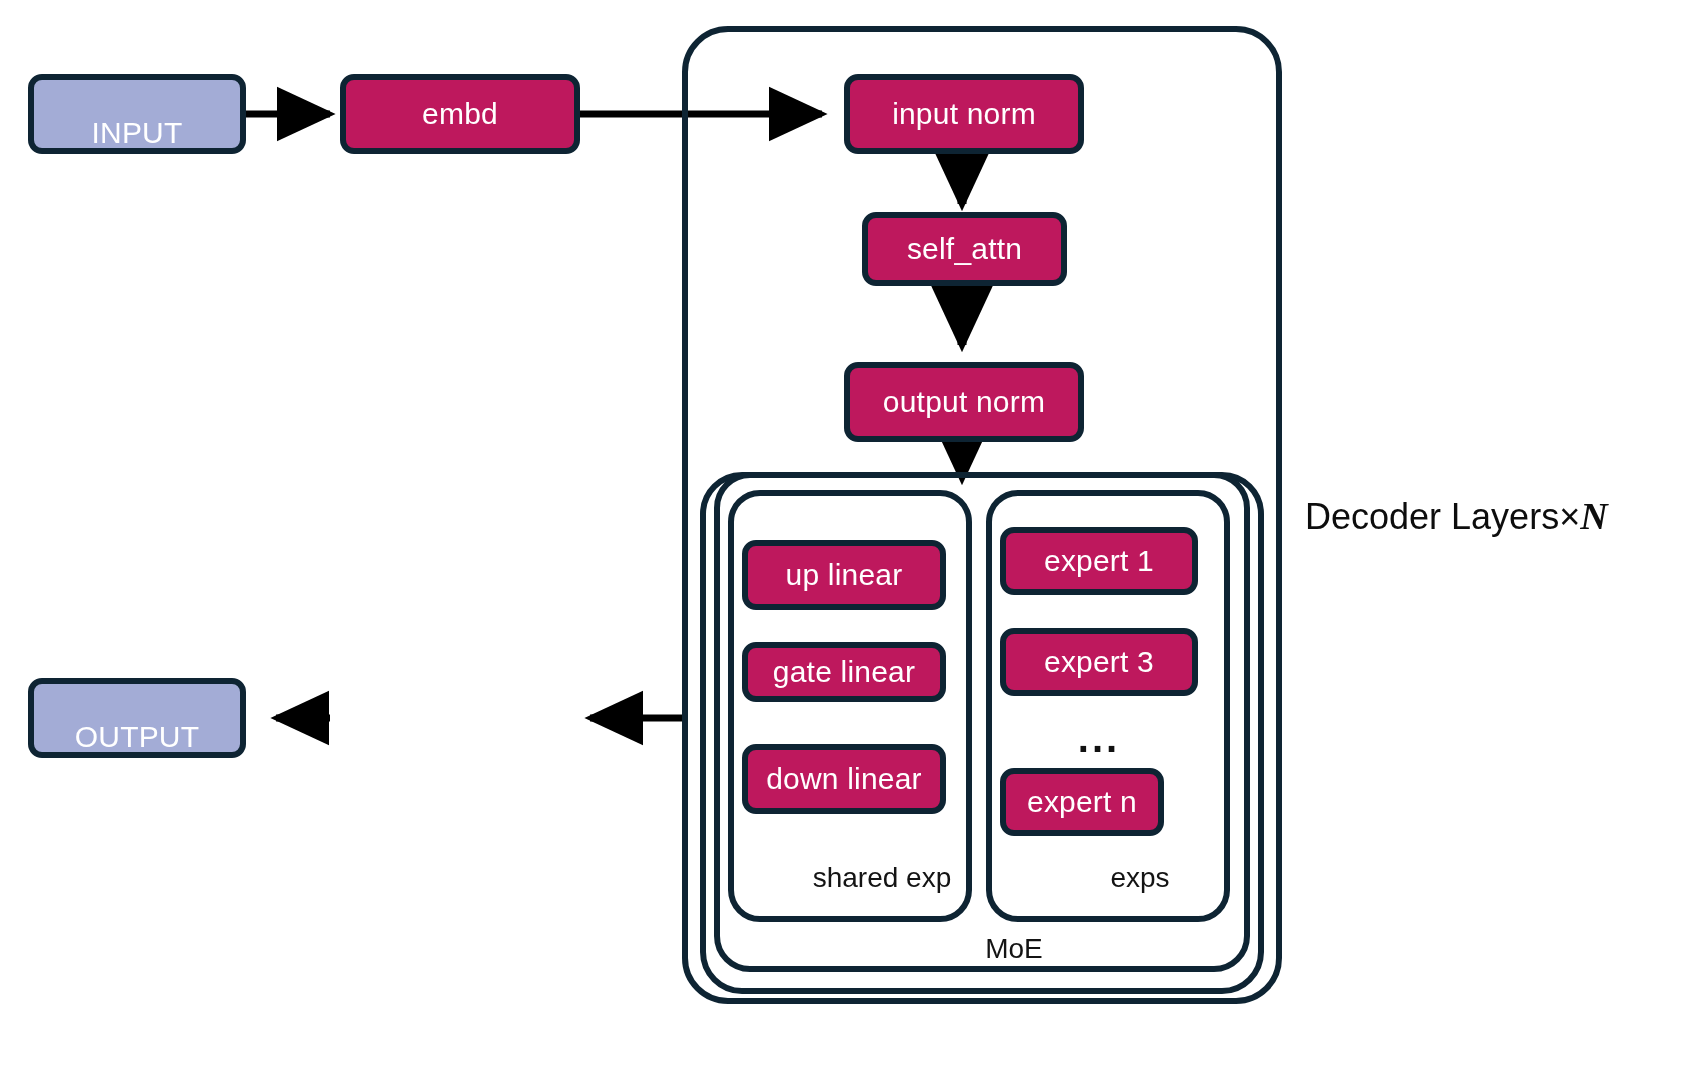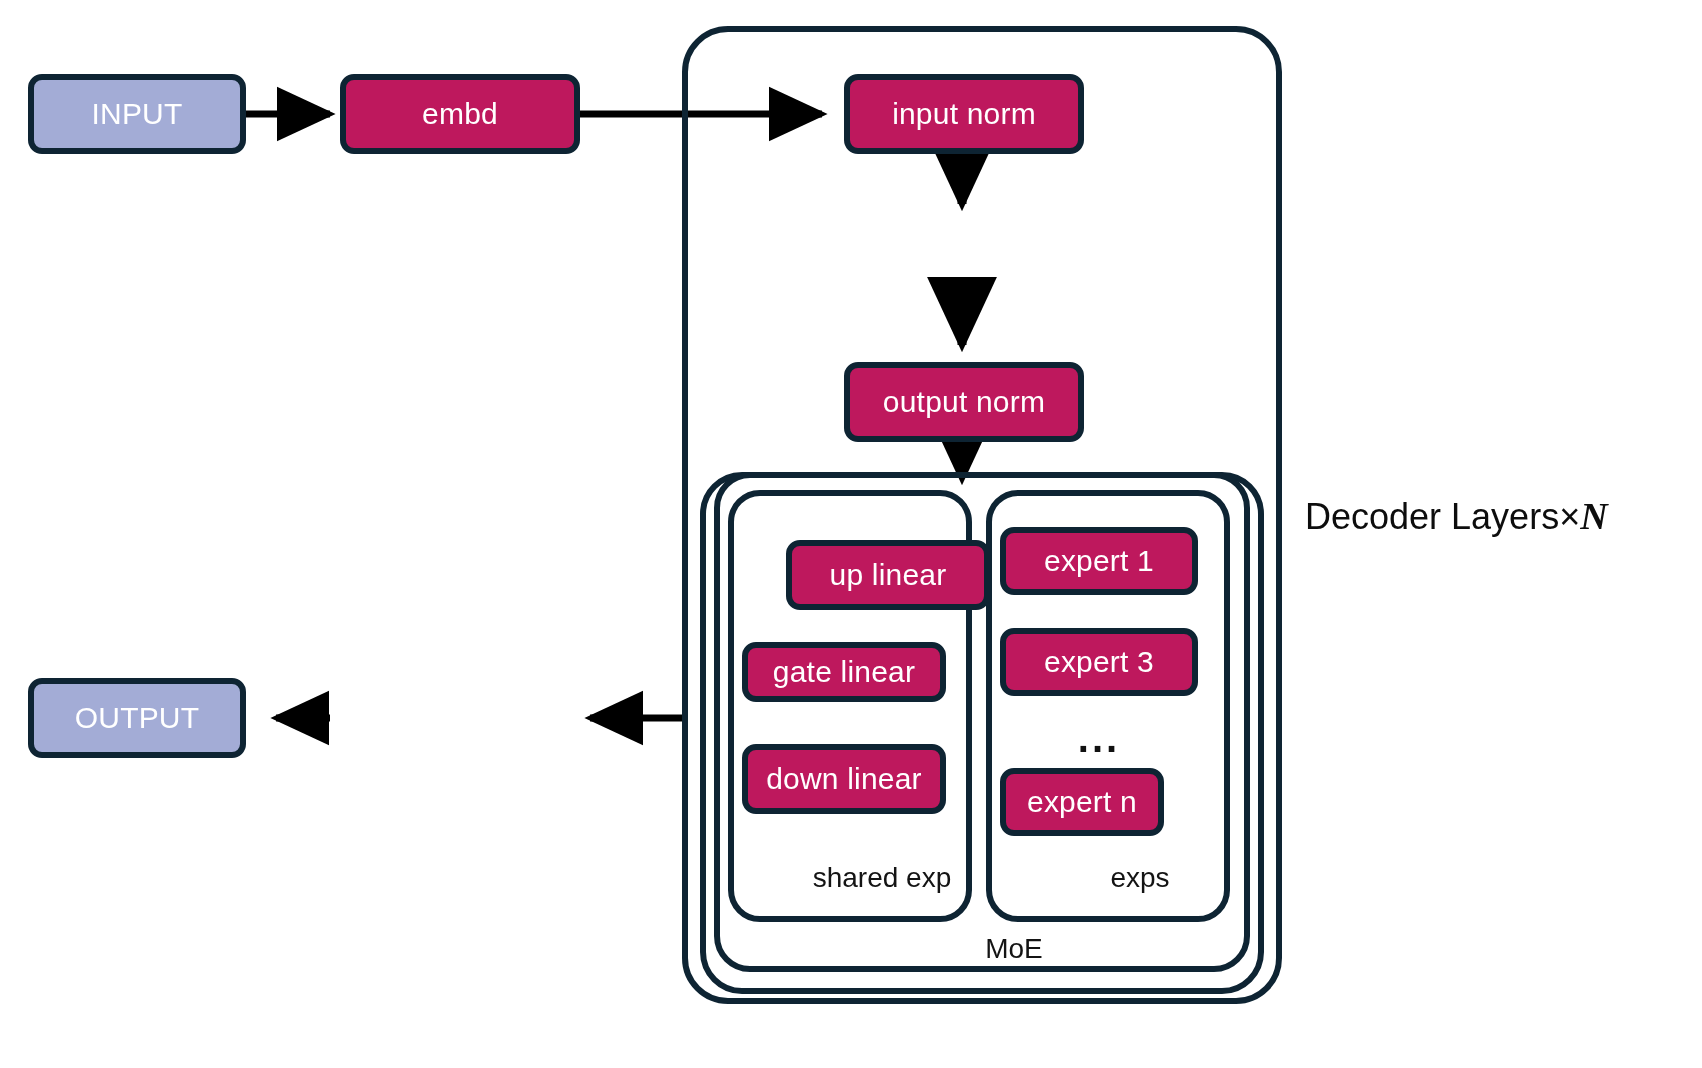--- a/index.html
+++ b/index.html
@@ -32,21 +32,21 @@
     border-radius: 14px;
     display: flex;
     align-items: center;
     justify-content: center;
     color: #ffffff;
     font-size: 30px;
     font-family: "Liberation Sans", sans-serif;
     letter-spacing: 0.2px;
     line-height: 1;
   }
-  .node.blue  { background: #A3ACD6; }
+  .node.blue  { background: #A3ACD6; align-items: flex-end; }
   .node.salmon{ background: #be185d; }
 
   .group {
     position: absolute;
     box-sizing: border-box;
     border: 6px solid #0E2433;
     background: transparent;
   }
   .group.decoder   { border-radius: 46px; }
   .group.moe-outer { border-radius: 42px; }
@@ -142,34 +142,37 @@
 
   <div class="node blue" style="left:28px; top:678px; width:218px; height:80px;">
     <span>OUTPUT</span>
   </div>
 
 
   <div class="node salmon" style="left:844px; top:74px; width:240px; height:80px;">
     <span>input norm</span>
   </div>
 
+  <div class="node salmon" style="left:862px; top:212px; width:205px; height:74px;">
+    <span>self_attn</span>
+  </div>
 
   <div class="node salmon" style="left:844px; top:343px; width:240px; height:80px;margin-top:19px;">
     <span>output norm</span>
   </div>
 
   <div class="group moe-outer" style="left:700px; top:472px; width:564px; height:522px;"></div>
 
   <div class="group moe-inner" style="left:714px; top:472px; width:536px; height:500px;"></div>
 
   <div class="grp-label" style="left:854px; top:933px; width:256px;">MoE</div>
 
   <div class="group col" style="left:728px; top:490px; width:244px; height:432px;"></div>
 
-  <div class="node salmon" style="left:742px; top:540px; width:204px; height:70px;margin-left:44px;">
+  <div class="node salmon" style="left:742px; top:540px; width:204px; height:70px;">
     <span>up linear</span>
   </div>
 
   <div class="node salmon" style="left:742px; top:642px; width:204px; height:60px;">
     <span>gate linear</span>
   </div>
 
   <div class="node salmon" style="left:742px; top:744px; width:204px; height:70px;">
     <span>down linear</span>
   </div>

